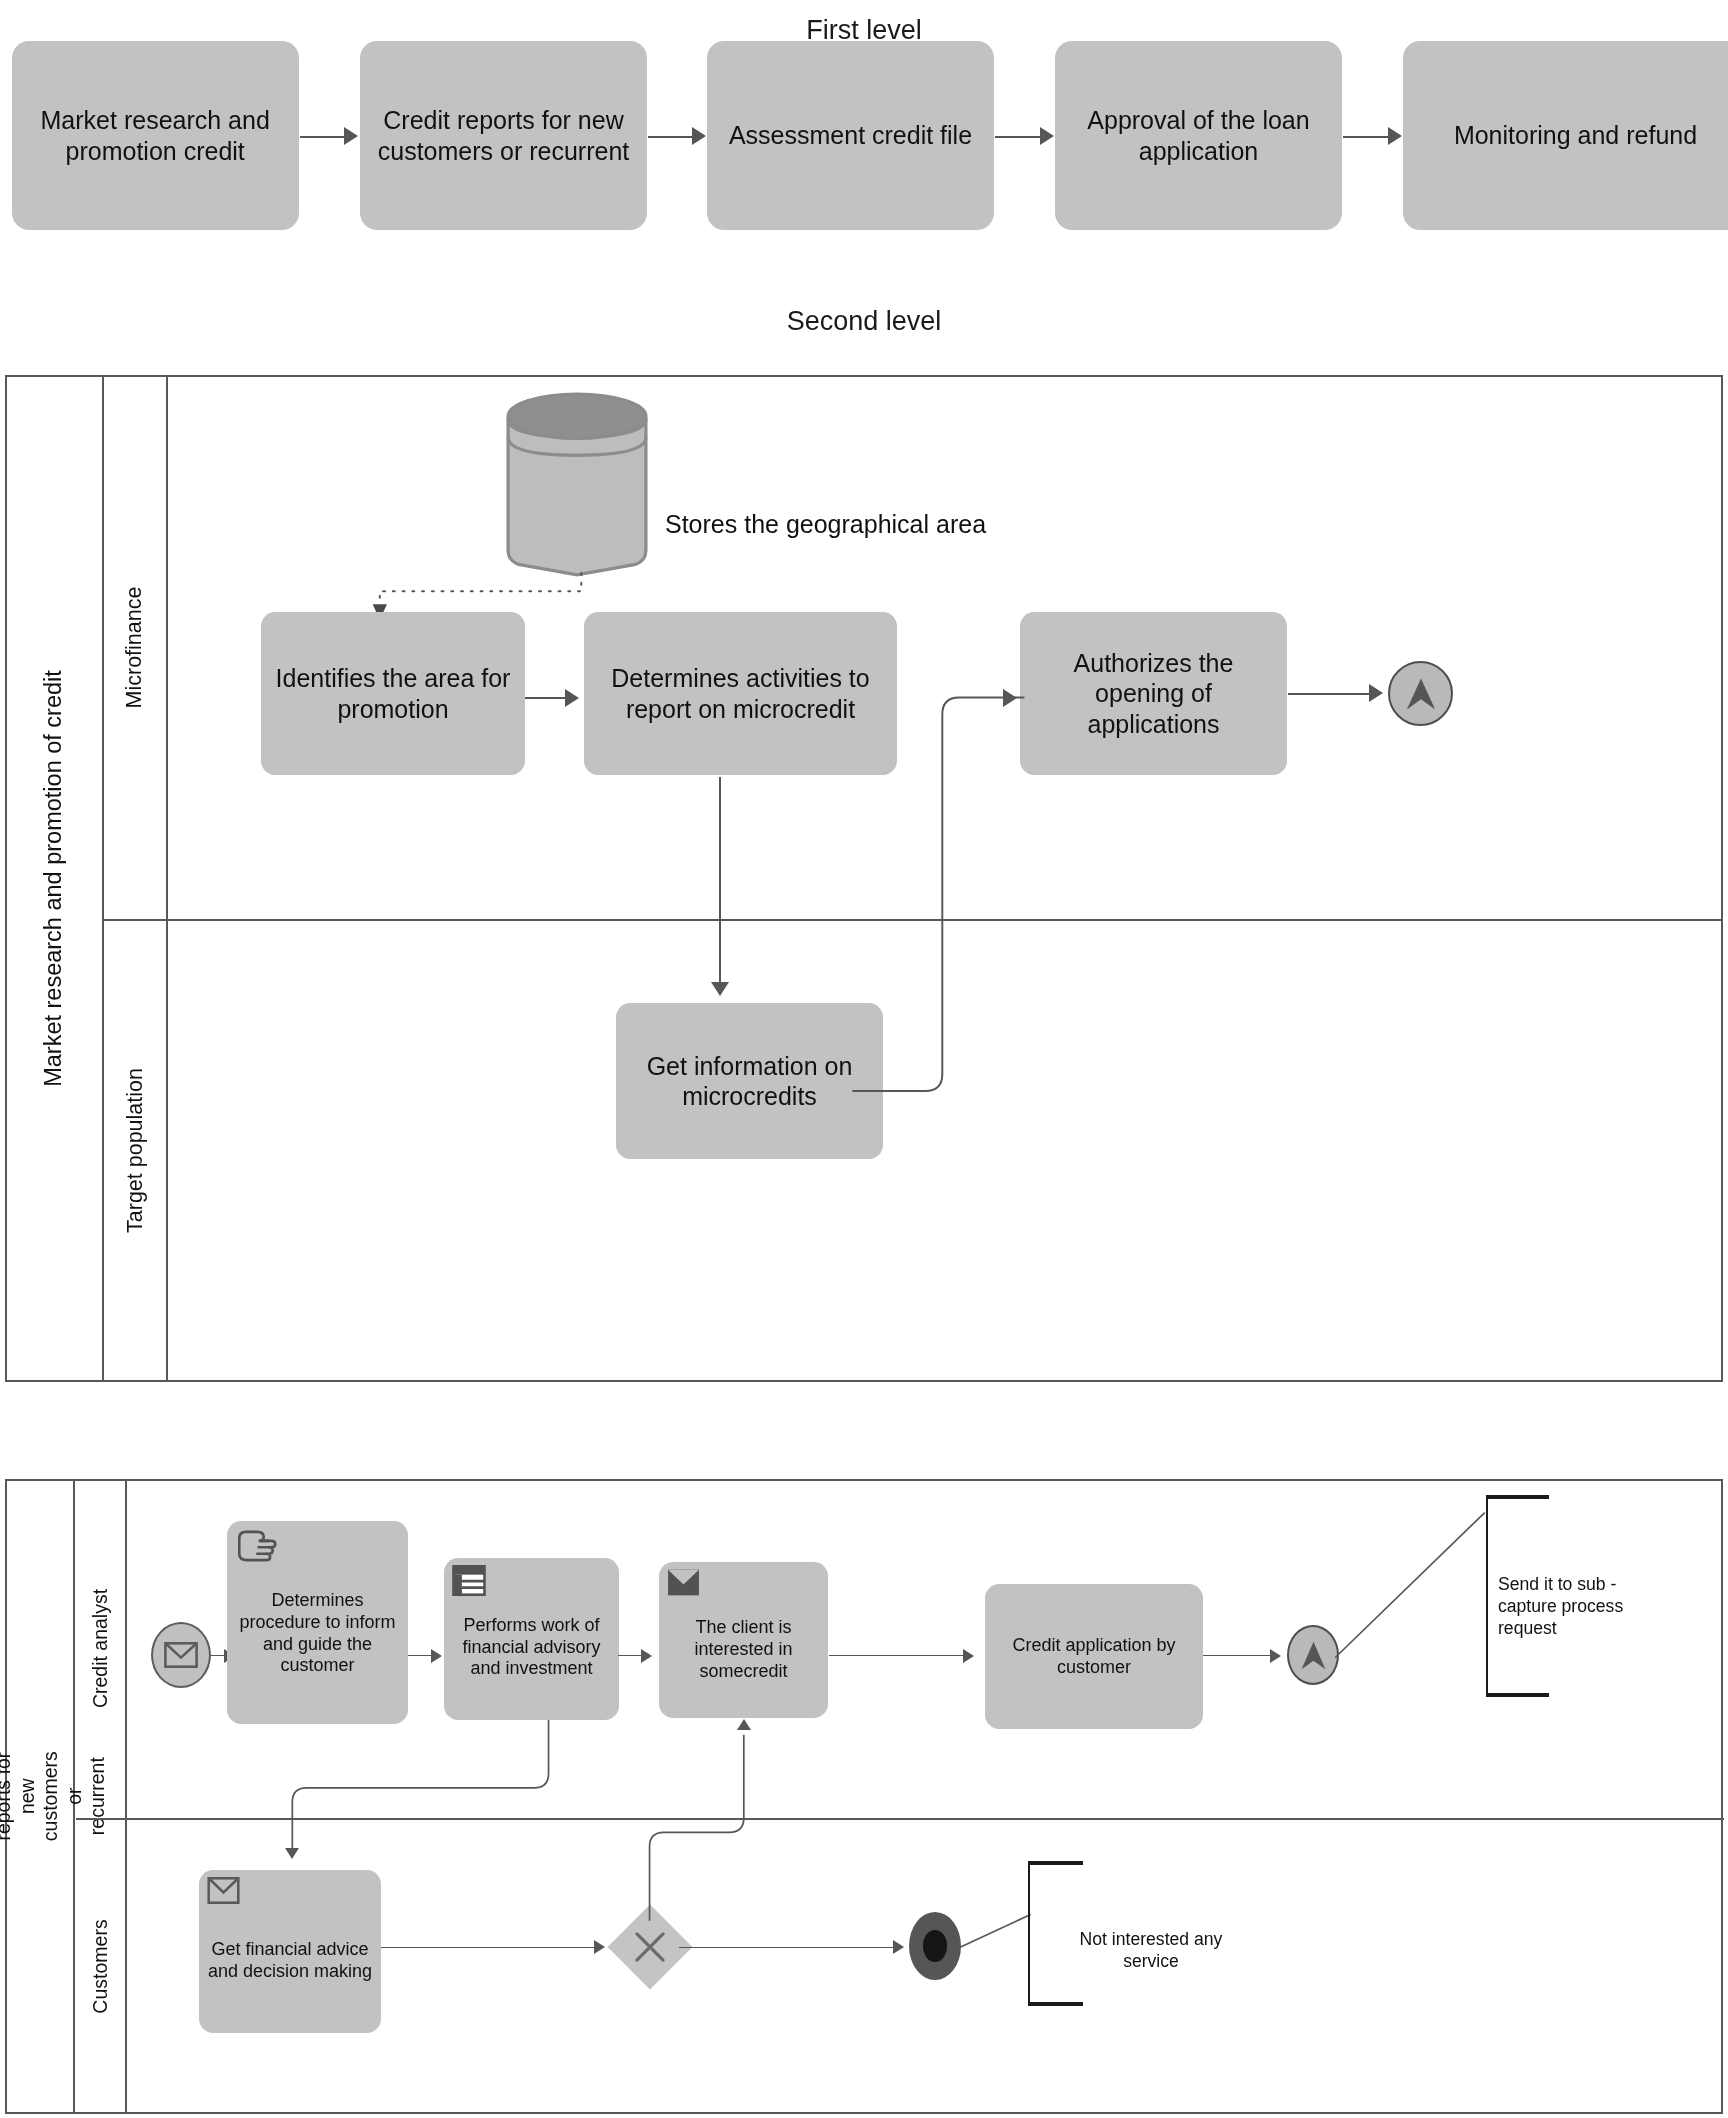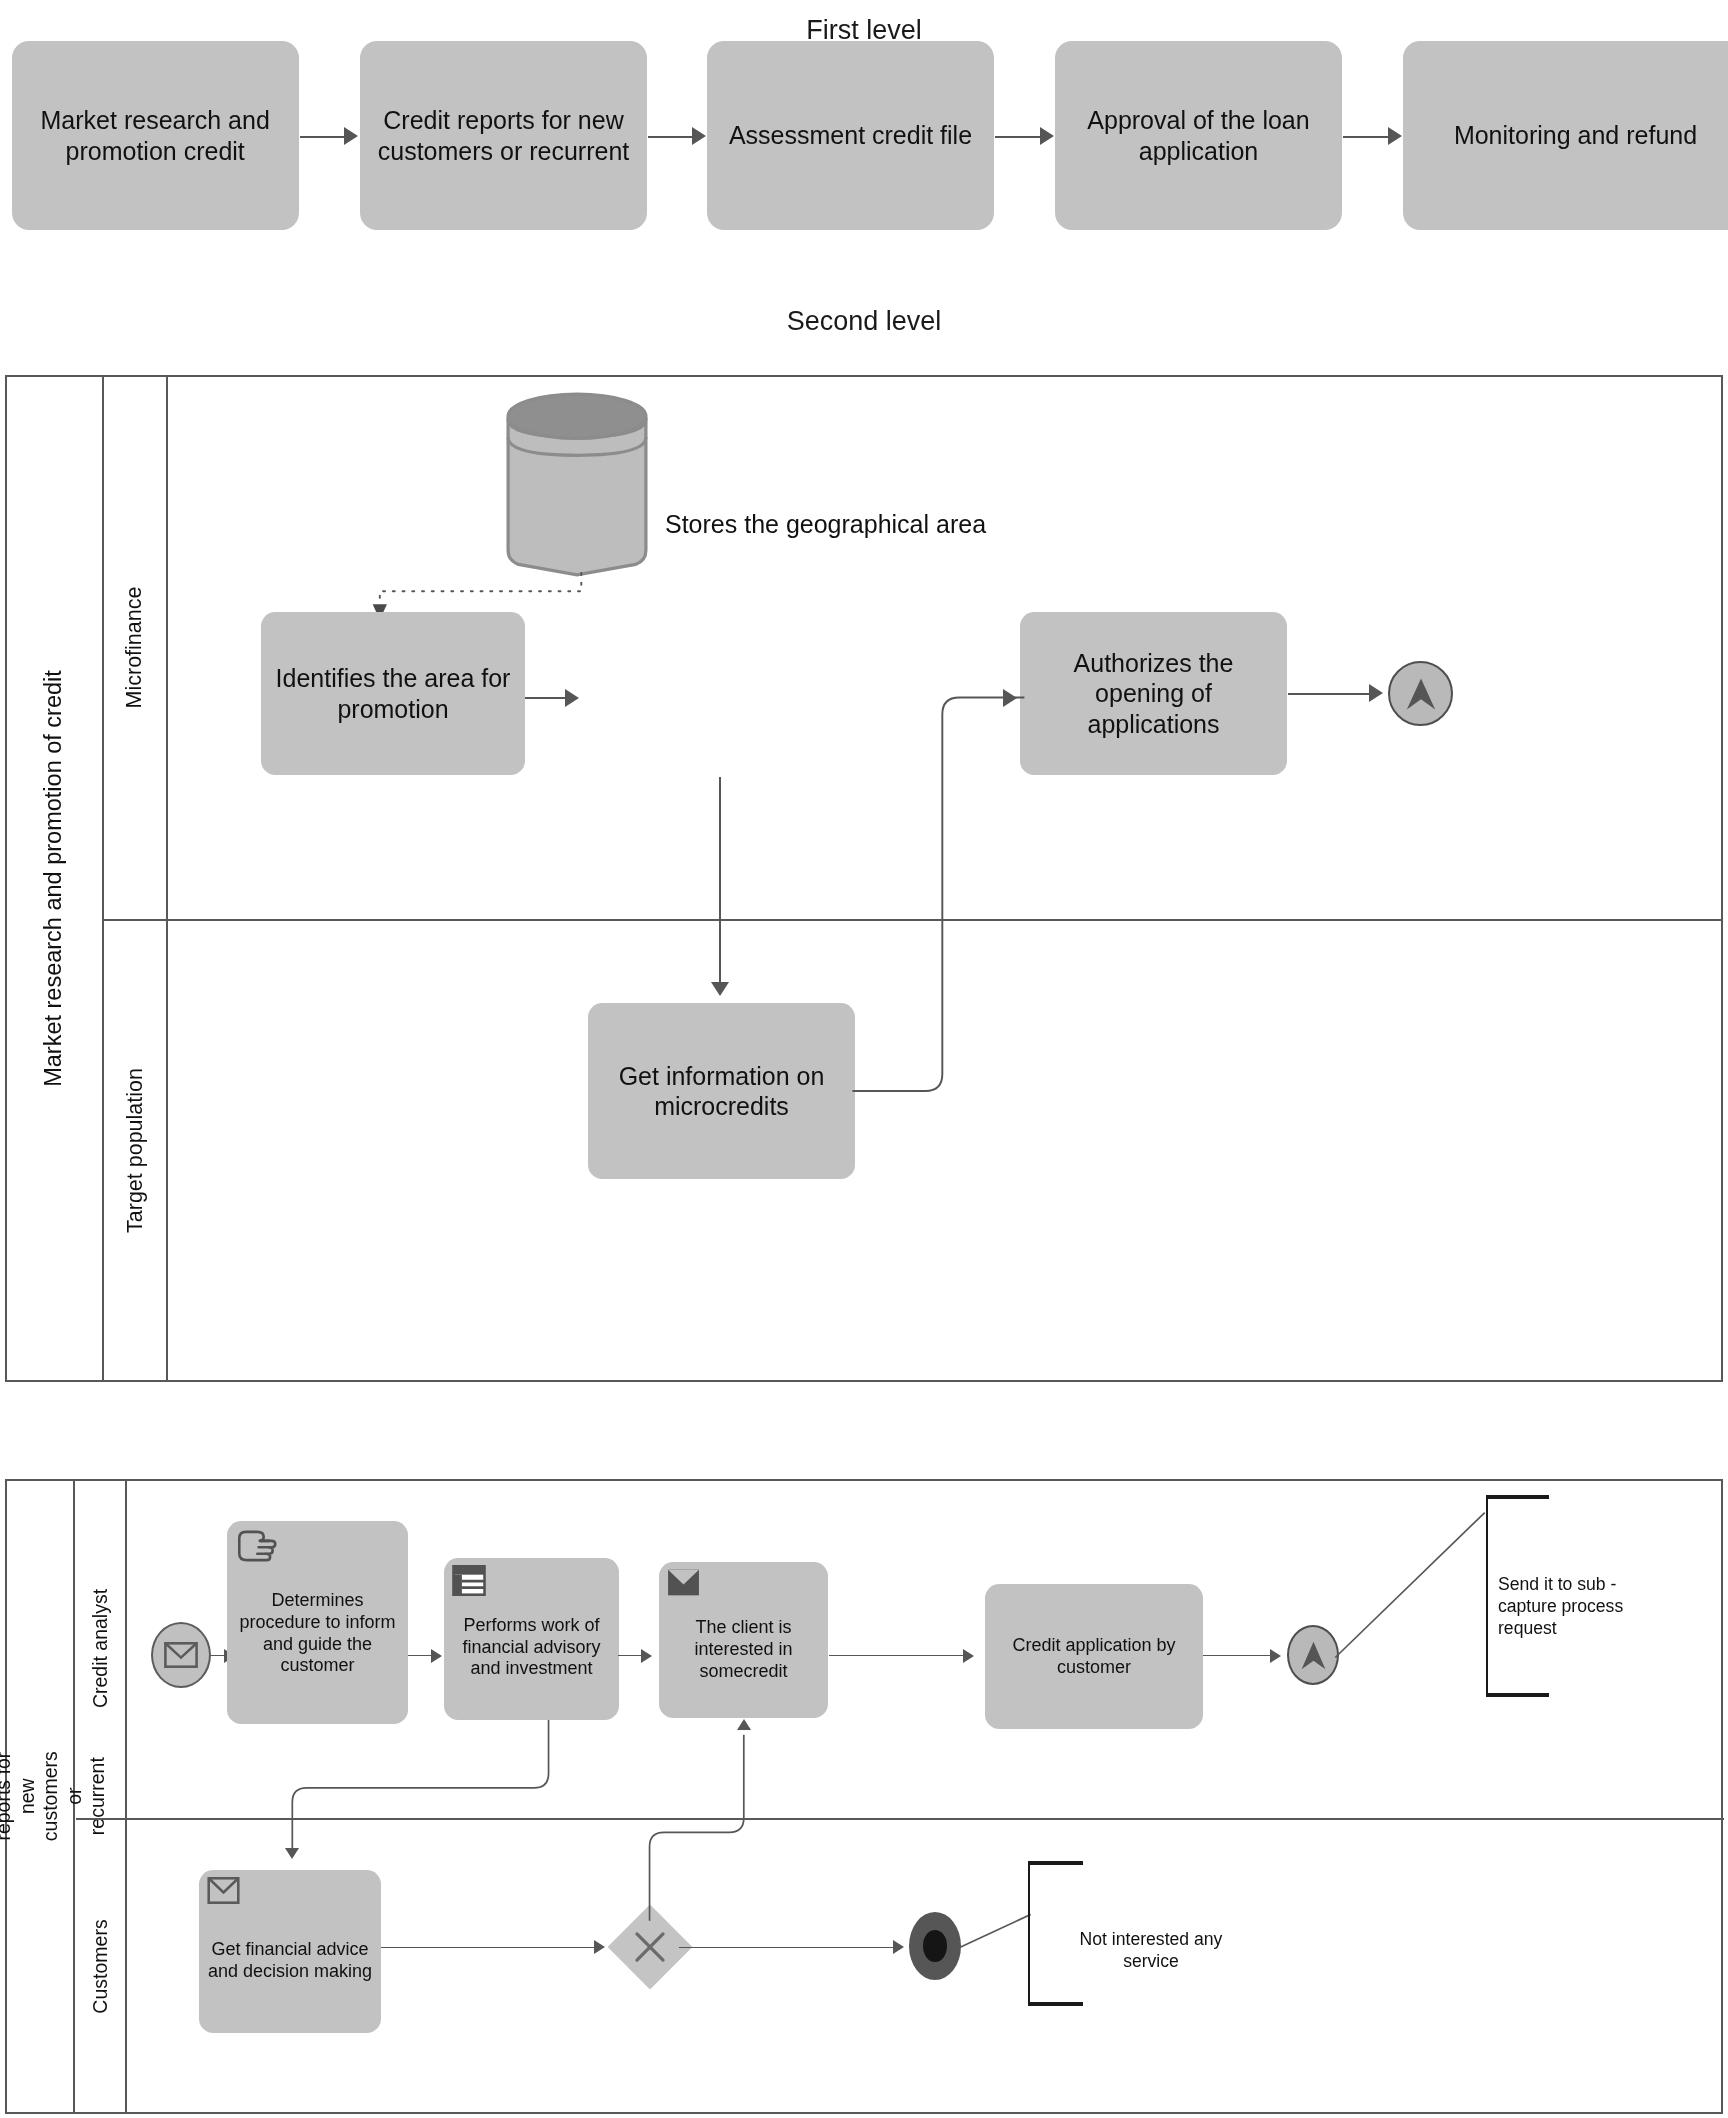--- a/index.html
+++ b/index.html
@@ -129,37 +129,40 @@
     <path d="M332,0 L332,28 L22,28 L22,50" stroke="#4a4a4a" stroke-width="4" stroke-dasharray="3,12" stroke-linecap="round" fill="none"></path>
     <polygon points="22,72 11,48 33,48" fill="#4a4a4a"></polygon>
   </svg>
 
   <div class="task l2" style="left:261px;top:612px;width:264px;height:163px;">
     <span class="task-label">Identifies the area for promotion</span>
   </div>
   <div class="hline" style="left:525px;top:697px;width:43px;"></div>
   <div class="arrow-r" style="left:565px;top:689px;"></div>
 
+  <div class="task l2" style="left:584px;top:612px;width:313px;height:163px;">
+    <span class="task-label">Determines activities to report on microcredit</span>
+  </div>
 
   <div class="task l2" style="left:1020px;top:612px;width:267px;height:163px;">
     <span class="task-label">Authorizes the opening of applications</span>
   </div>
 
   <div class="event ev-link" style="left:1388px;top:661px;width:65px;height:65px;">
     <svg width="36" height="36" viewBox="0 0 56 56">
       <polygon points="28,4 50,52 28,36 6,52" fill="#555"></polygon>
     </svg>
   </div>
   <div class="hline" style="left:1288px;top:693px;width:83px;"></div>
   <div class="arrow-r" style="left:1369px;top:684px;"></div>
 
   <div class="vline" style="left:719px;top:777px;height:208px;"></div>
   <div class="arrow-d" style="left:711px;top:982px;"></div>
 
-  <div class="task l2" style="left:588px;top:1003px;width:267px;height:176px;">
+  <div class="task l2" style="left:616px;top:1003px;width:267px;height:156px;">
     <span class="task-label">Get information on microcredits</span>
   </div>
 
   <svg class="conn" style="left:847px;top:687px;width:261px;height:404px;" viewBox="0 0 400 620" width="261" height="404">
     <path d="M8,620 L120,620 Q146,620 146,594 L146,42 Q146,16 172,16 L272,16"></path>
   </svg>
   <div class="arrow-r" style="left:1003px;top:689px;"></div>
 
   <div class="pool" style="left:5.2px;top:1479px;width:1718px;height:635px;"></div>
   <div class="pool-header" style="left:5.2px;top:1479px;width:70px;height:635px;">

